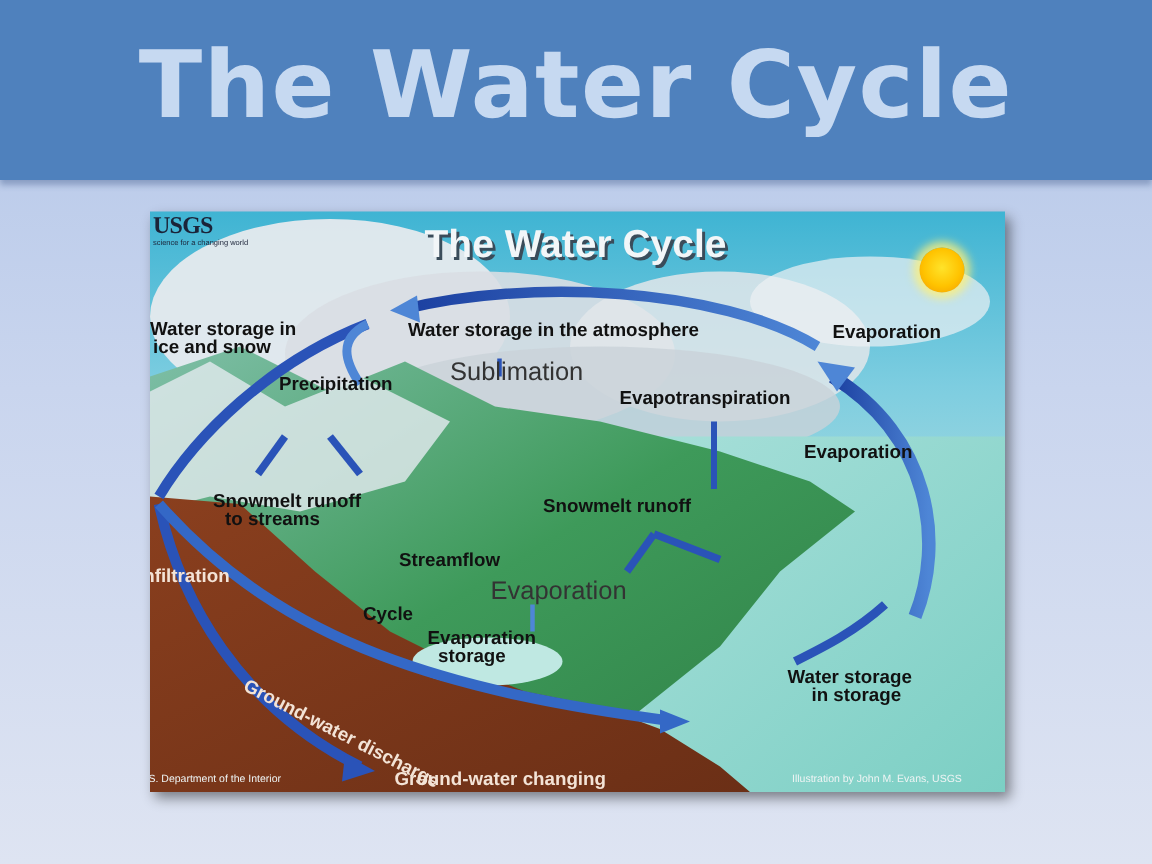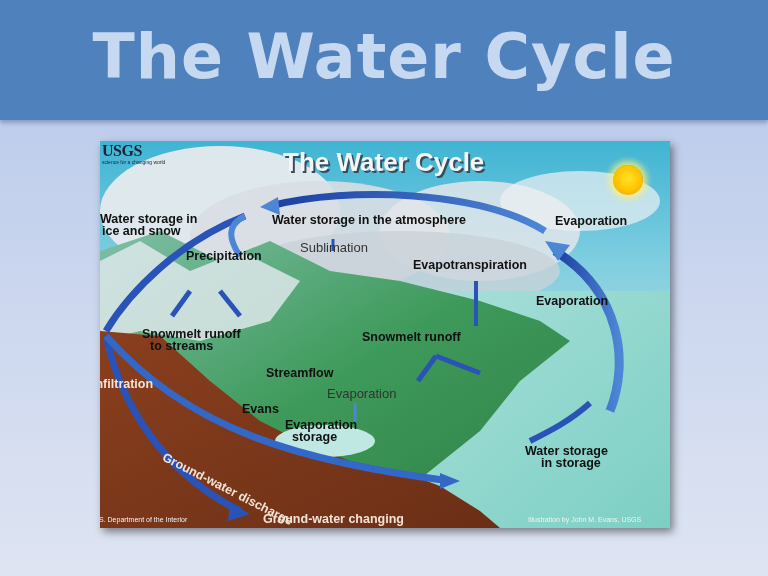--- a/index.html
+++ b/index.html
@@ -22,21 +22,21 @@
     position:absolute; left:100px; top:141px; width:570px; height:387px;
     overflow:hidden;
     box-shadow: 3px 4px 8px rgba(0,0,0,0.45);
     background: linear-gradient(180deg, #3FB4D3 0%, #7DCDE0 30%, #9ED8DF 50%, #9FD9D2 100%);
   }
   .diagram svg { position:absolute; left:0; top:0; }
   .lbl {
     position:absolute; font-family:"Liberation Sans", sans-serif; font-weight:bold;
     color:#111; font-size:12.5px; line-height:13px; white-space:nowrap;
   }
-  .lbl.light { font-weight:normal; color:#333; font-size:13px; }
+  .lbl.light { font-weight:normal; color:#333; font-size:17px; }
   .lbl.white { color:#F3E3D6; }
   .diagram-title {
     position:absolute; left:183px; top:6px; font-family:"Liberation Sans", sans-serif;
     font-weight:bold; font-size:26px; color:#F2F6F8;
     text-shadow: 2px 2px 0 #3A4C5A;
   }
   .usgs-logo {
     position:absolute; left:2px; top:1px; color:#1B2338; font-weight:bold;
     font-family:Liberation Serif, serif; font-size:16px; letter-spacing:-0.5px;
   }
@@ -131,21 +131,21 @@
   <div class="lbl light" style="left:200px;top:100px">Sublimation</div>
   <div class="lbl" style="left:86px;top:109px">Precipitation</div>
   <div class="lbl" style="left:313px;top:118px">Evapotranspiration</div>
   <div class="lbl" style="left:436px;top:154px">Evaporation</div>
   <div class="lbl" style="left:42px;top:187px">Snowmelt runoff</div>
   <div class="lbl" style="left:50px;top:199px">to streams</div>
   <div class="lbl" style="left:262px;top:190px">Snowmelt runoff</div>
   <div class="lbl white" style="left:-8px;top:237px">Infiltration</div>
   <div class="lbl" style="left:166px;top:226px">Streamflow</div>
   <div class="lbl light" style="left:227px;top:246px">Evaporation</div>
-  <div class="lbl" style="left:142px;top:262px">Evans</div>
+  <div class="lbl" style="left:142px;top:262px">Cycle</div>
   <div class="lbl" style="left:185px;top:278px">Evaporation</div>
   <div class="lbl" style="left:192px;top:290px">storage</div>
   <div class="lbl white" style="left:66px;top:310px;transform:rotate(27deg);transform-origin:left top">Ground-water discharge</div>
   <div class="lbl" style="left:425px;top:304px">Water storage</div>
   <div class="lbl" style="left:441px;top:316px">in storage</div>
   <div class="lbl white" style="left:163px;top:372px">Ground-water changing</div>
 
   <div class="credit" style="left:-8px;top:375px">U.S. Department of the Interior</div>
   <div class="credit" style="left:428px;top:375px">Illustration by John M. Evans, USGS</div>
 </div>

